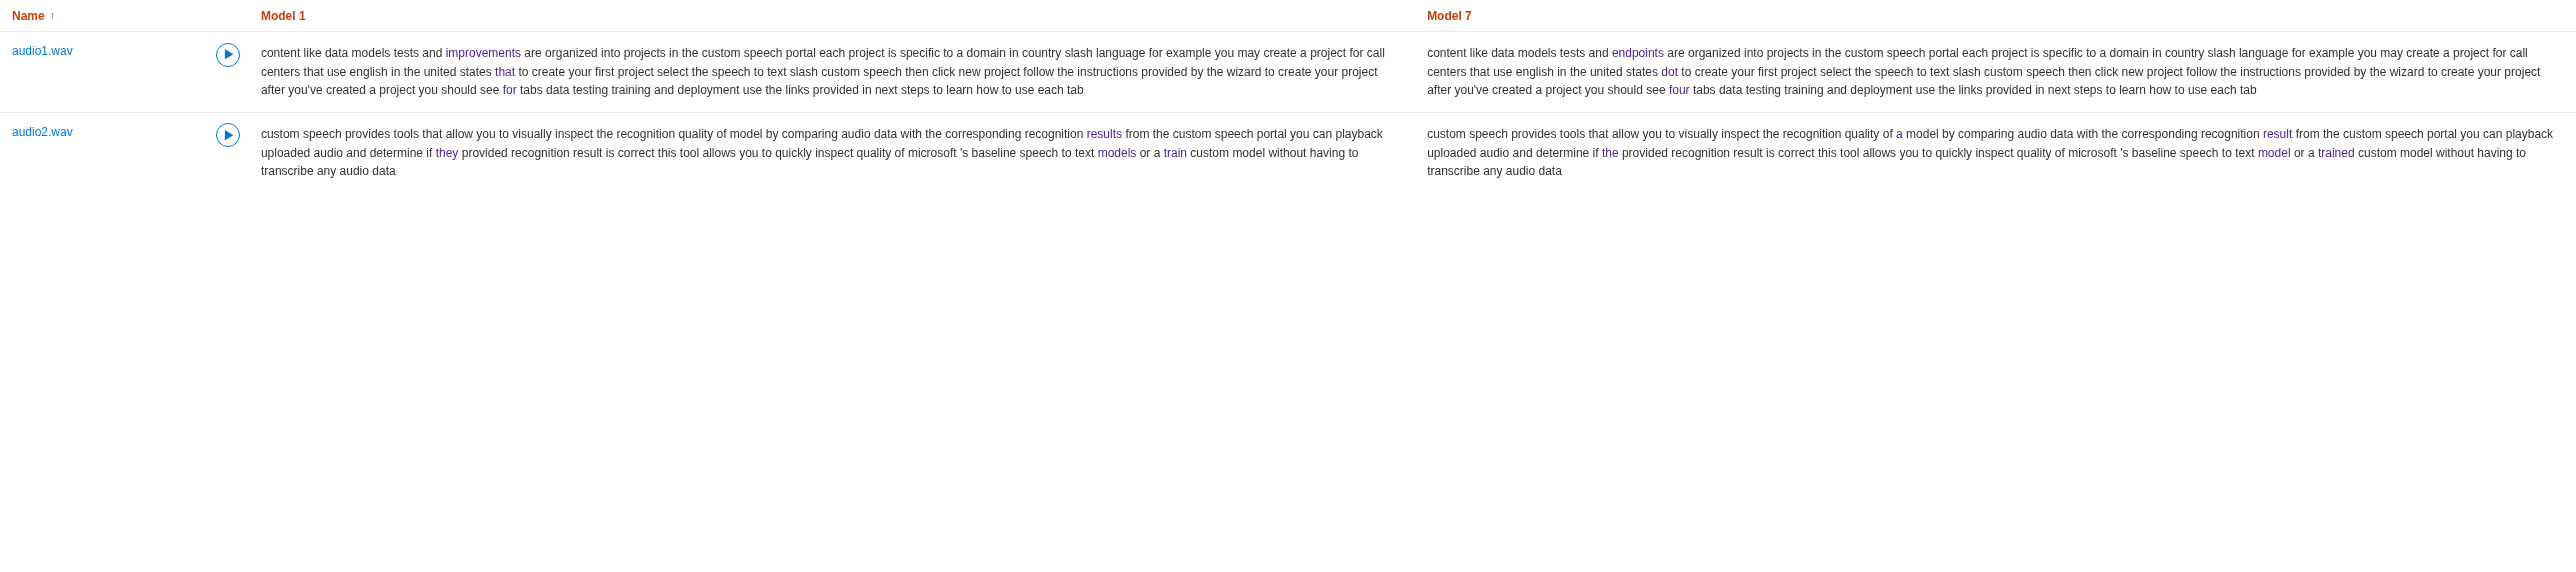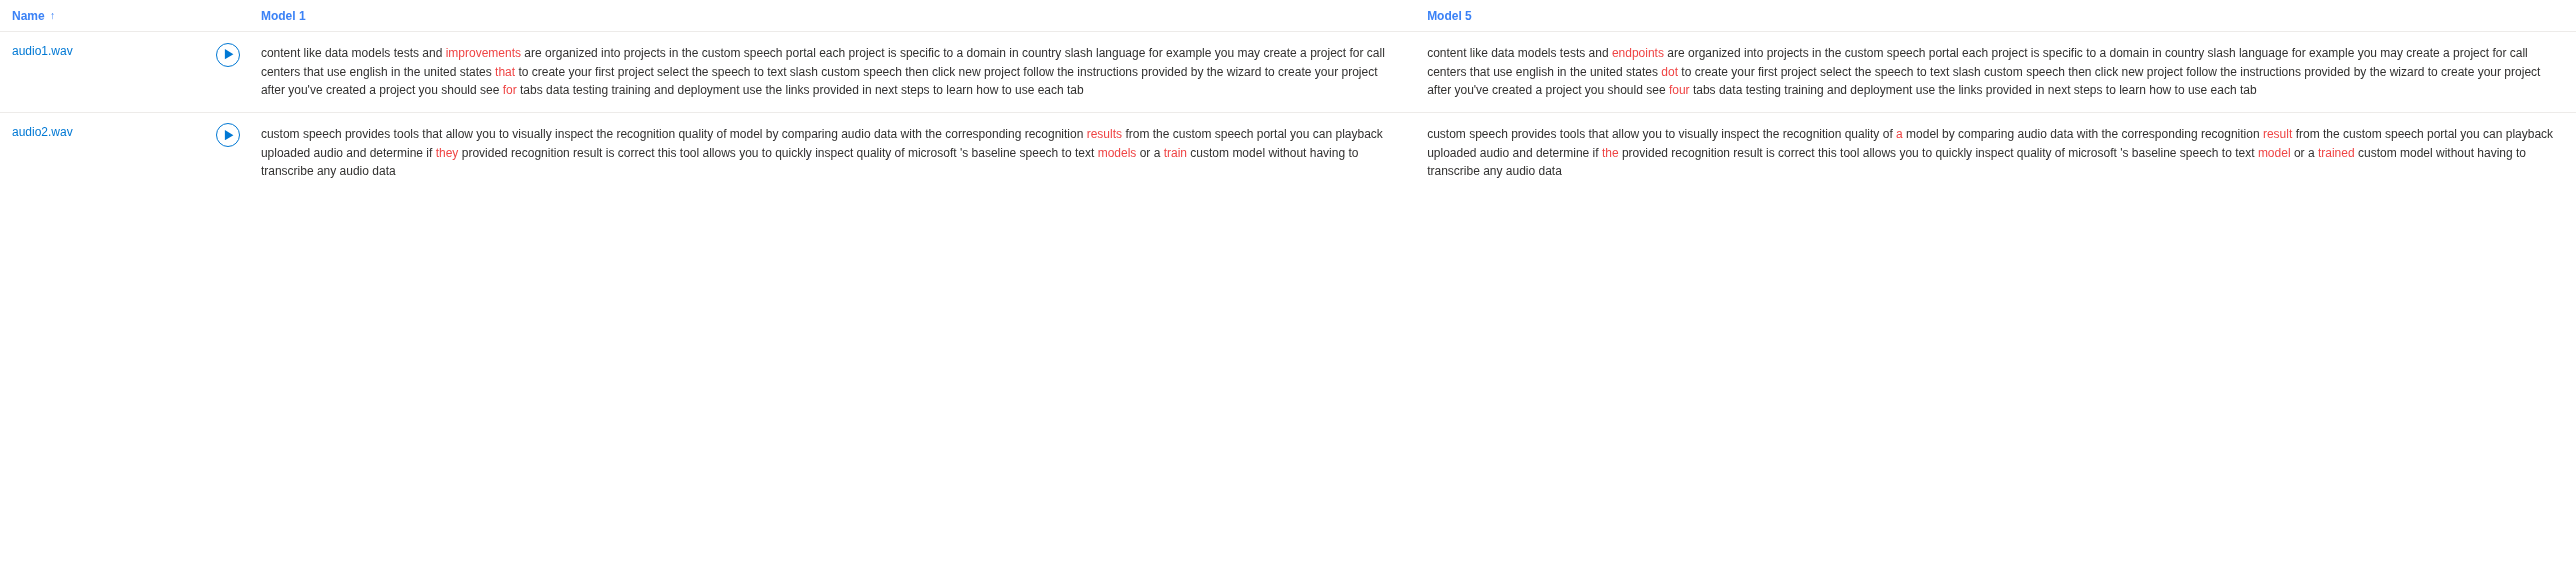--- a/index.html
+++ b/index.html
@@ -19,21 +19,21 @@
       border-collapse: collapse;
     }
     .header-row {
       border-bottom: 0.9px solid #edebe9;
     }
     .header-cell {
       text-align: left;
       padding: 8.6px 10.3px 8.6px 10.3px;
       font-weight: 600;
       font-size: 12px;
-      color: #3b82f6;
+      color: #c2410c;
     }
     .col-name {
       width: 206px;
       padding-left: 12px;
     }
     .col-play {
       width: 36px;
     }
     .col-model {
       width: calc((100% - 242px) / 2);
@@ -77,21 +77,21 @@
       height: 10.3px;
       fill: #0078d4;
       margin-left: 1.7px;
     }
     .transcript {
       line-height: 1.55;
       color: #323130;
       font-size: 12px;
     }
     .diff {
-      color: #ef4444;
+      color: #4c1d95;
     }
     .name-cell {
       padding-left: 12px !important;
     }
     .model-cell {
       padding-right: 20.6px !important;
     }
     .header-name-inner {
       display: inline-flex;
       align-items: center;
@@ -108,21 +108,21 @@
         <span class="header-name-inner">
           <span>Name</span>
           <span class="sort-arrow">↑</span>
         </span>
       </th>
       <th class="header-cell col-play"></th>
       <th class="header-cell col-model">
         <span>Model 1</span>
       </th>
       <th class="header-cell col-model">
-        <span>Model 5</span>
+        <span>Model 7</span>
       </th>
     </tr>
   </thead>
   <tbody id="table-body">
   <tr class="data-row">
         <td class="name-cell"><a class="file-link" href="#">audio1.wav</a></td>
         <td>
           <button class="play-button">
             <svg viewBox="0 0 12 12">
               <path d="M1 0 L11 6 L1 12 Z"></path>

